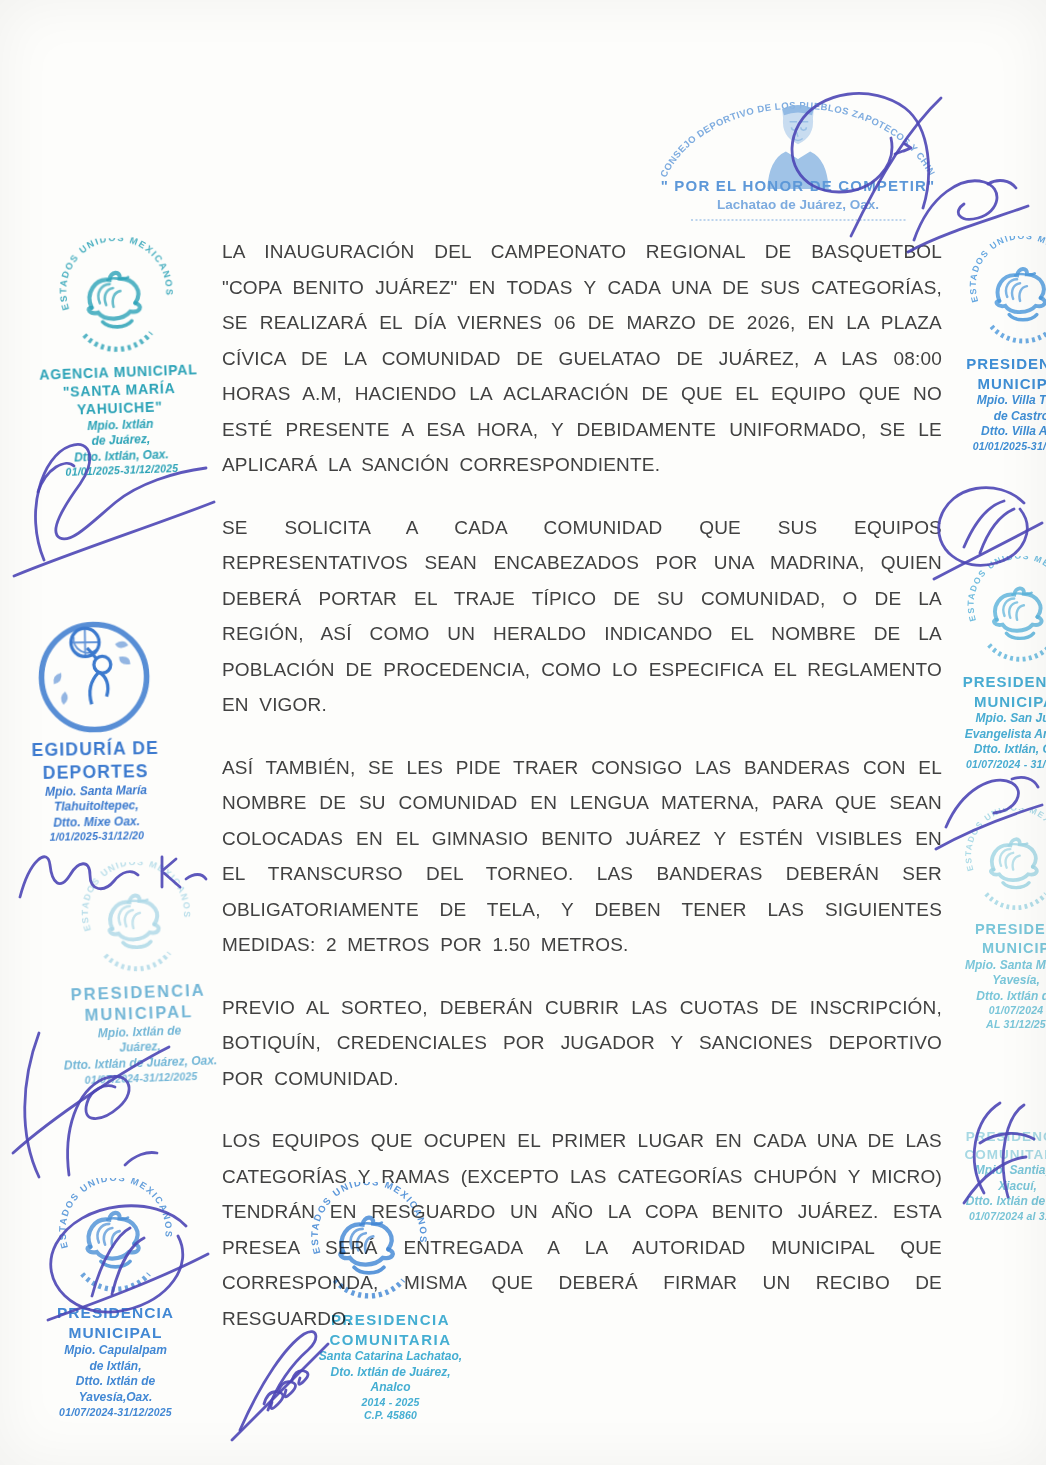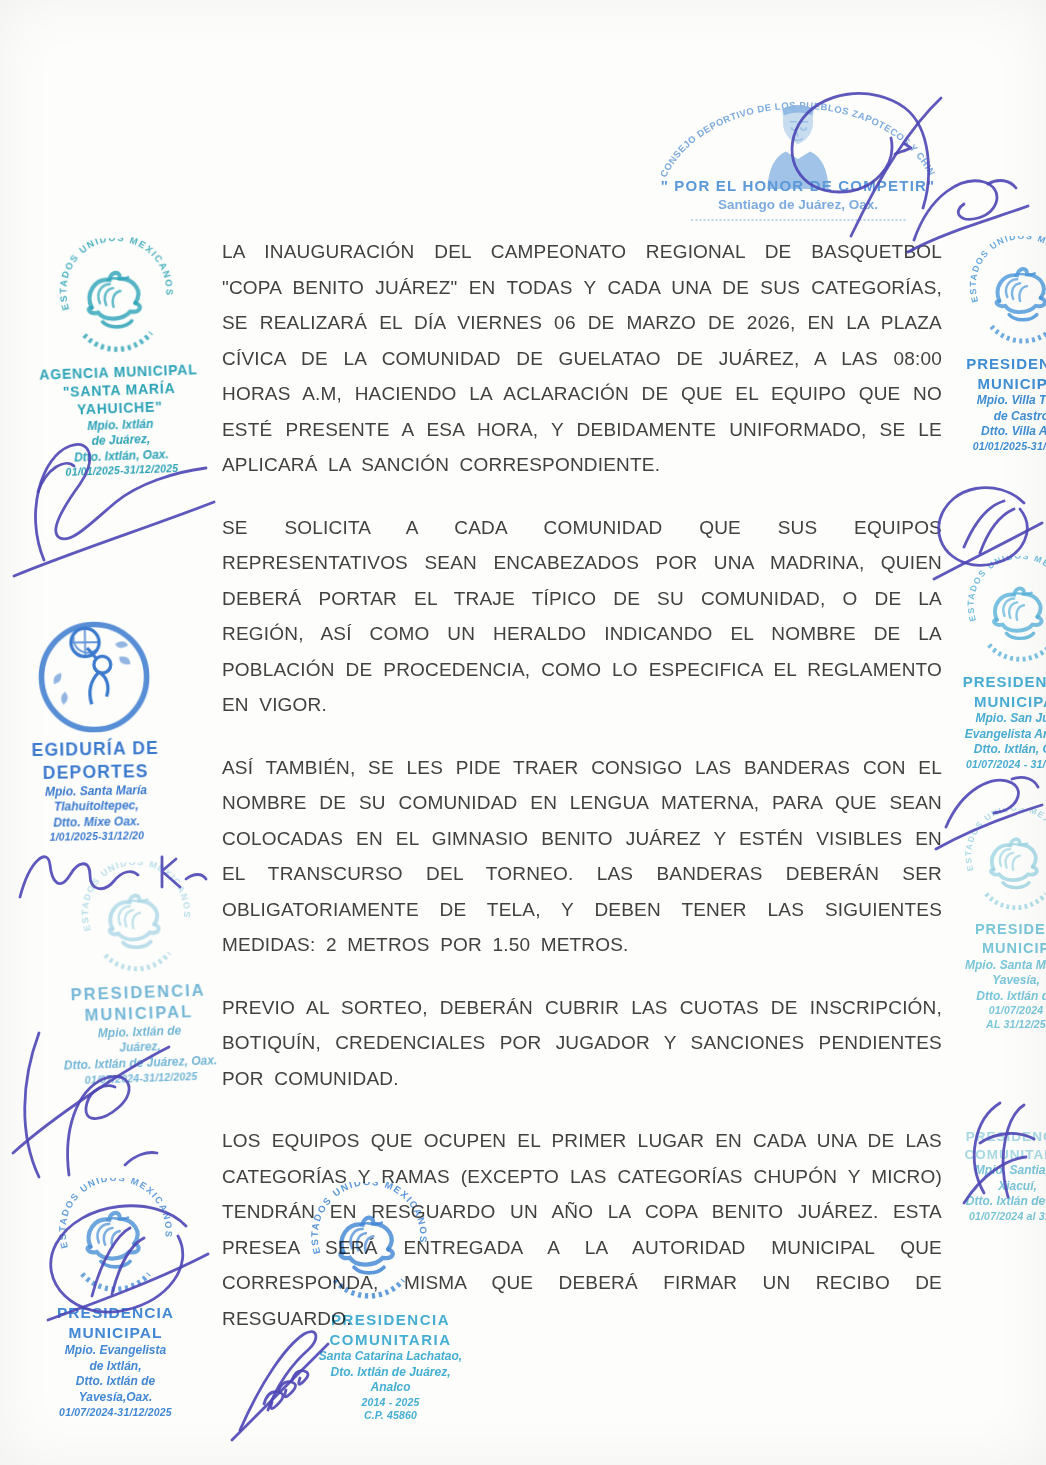--- a/index.html
+++ b/index.html
@@ -122,36 +122,36 @@
     </symbol>
   </defs>
 </svg>
 
 <div class="page" style="background: rgb(253, 253, 251);">
 
   <div class="text-col" style="color: rgb(65, 65, 65);">
     <p>LA INAUGURACIÓN DEL CAMPEONATO REGIONAL DE BASQUETBOL "COPA BENITO JUÁREZ" EN TODAS Y CADA UNA DE SUS CATEGORÍAS, SE REALIZARÁ EL DÍA VIERNES 06 DE MARZO DE 2026, EN LA PLAZA CÍVICA DE LA COMUNIDAD DE GUELATAO DE JUÁREZ, A LAS 08:00 HORAS A.M, HACIENDO LA ACLARACIÓN DE QUE EL EQUIPO QUE NO ESTÉ PRESENTE A ESA HORA, Y DEBIDAMENTE UNIFORMADO, SE LE APLICARÁ LA SANCIÓN CORRESPONDIENTE.</p>
     <p>SE SOLICITA A CADA COMUNIDAD QUE SUS EQUIPOS REPRESENTATIVOS SEAN ENCABEZADOS POR UNA MADRINA, QUIEN DEBERÁ PORTAR EL TRAJE TÍPICO DE SU COMUNIDAD, O DE LA REGIÓN, ASÍ COMO UN HERALDO INDICANDO EL NOMBRE DE LA POBLACIÓN DE PROCEDENCIA, COMO LO ESPECIFICA EL REGLAMENTO EN VIGOR.</p>
     <p>ASÍ TAMBIÉN, SE LES PIDE TRAER CONSIGO LAS BANDERAS CON EL NOMBRE DE SU COMUNIDAD EN LENGUA MATERNA, PARA QUE SEAN COLOCADAS EN EL GIMNASIO BENITO JUÁREZ Y ESTÉN VISIBLES EN EL TRANSCURSO DEL TORNEO. LAS BANDERAS DEBERÁN SER OBLIGATORIAMENTE DE TELA, Y DEBEN TENER LAS SIGUIENTES MEDIDAS: 2 METROS POR 1.50 METROS.</p>
-    <p>PREVIO AL SORTEO, DEBERÁN CUBRIR LAS CUOTAS DE INSCRIPCIÓN, BOTIQUÍN, CREDENCIALES POR JUGADOR Y SANCIONES PENDIENTES POR COMUNIDAD.</p>
+    <p>PREVIO AL SORTEO, DEBERÁN CUBRIR LAS CUOTAS DE INSCRIPCIÓN, BOTIQUÍN, CREDENCIALES POR JUGADOR Y SANCIONES DEPORTIVO POR COMUNIDAD.</p>
     <p>LOS EQUIPOS QUE OCUPEN EL PRIMER LUGAR EN CADA UNA DE LAS CATEGORÍAS Y RAMAS (EXCEPTO LAS CATEGORÍAS CHUPÓN Y MICRO) TENDRÁN EN RESGUARDO UN AÑO LA COPA BENITO JUÁREZ. ESTA PRESEA SERÁ ENTREGADA A LA AUTORIDAD MUNICIPAL QUE CORRESPONDA, MISMA QUE DEBERÁ FIRMAR UN RECIBO DE RESGUARDO.</p>
   </div>
 
   <div class="hdr" style="--ink: #5e99dc; --portrait: #89b6e6;">
     <svg class="arc" viewBox="0 0 300 100">
       <path id="hdr-arc" d="M 18,98 A 138,98 0 0 1 282,98" fill="none"></path>
       <text font-size="9.5" font-weight="bold" letter-spacing="0.5" fill="currentColor" opacity="0.8">
         <textPath href="#hdr-arc">CONSEJO DEPORTIVO DE LOS PUEBLOS ZAPOTECOS Y CHINANTECOS</textPath>
       </text>
     </svg>
     <svg class="bust" viewBox="0 0 90 100">
         <use href="#bust"></use>
       </svg>
     <div class="motto">" POR EL HONOR DE COMPETIR"</div>
-    <div class="loc">Santiago de Juárez, Oax.</div>
+    <div class="loc">Lachatao de Juárez, Oax.</div>
     <div class="micro"></div>
   </div>
 
   <div class="st st-yahuiche" style="--ink: #2ba4ba; --seal: #2ba4ba;">
     <svg class="seal" viewBox="0 0 120 120">
         <use href="#eagle-seal"></use>
       </svg>
     <div class="lines">
         <div class="sl t">AGENCIA MUNICIPAL</div>
         <div class="sl t">"SANTA MARÍA</div>
@@ -191,21 +191,21 @@
       </div>
   </div>
 
   <div class="st st-capulalpam" style="--ink: #4289d8; --seal: #4a90da;">
     <svg class="seal" viewBox="0 0 120 120">
         <use href="#eagle-seal"></use>
       </svg>
     <div class="lines">
         <div class="sl t">PRESIDENCIA</div>
         <div class="sl t">MUNICIPAL</div>
-        <div class="sl n">Mpio. Evangelista</div>
+        <div class="sl n">Mpio. Capulalpam</div>
         <div class="sl n">de Ixtlán,</div>
         <div class="sl n">Dtto. Ixtlán de</div>
         <div class="sl n">Yavesía,Oax.</div>
         <div class="sl d">01/07/2024-31/12/2025</div>
       </div>
   </div>
 
   <div class="st st-comunitaria" style="--ink: #45b0d6; --seal: #3f86d8;">
     <svg class="seal" viewBox="0 0 120 120">
         <use href="#eagle-seal"></use>

